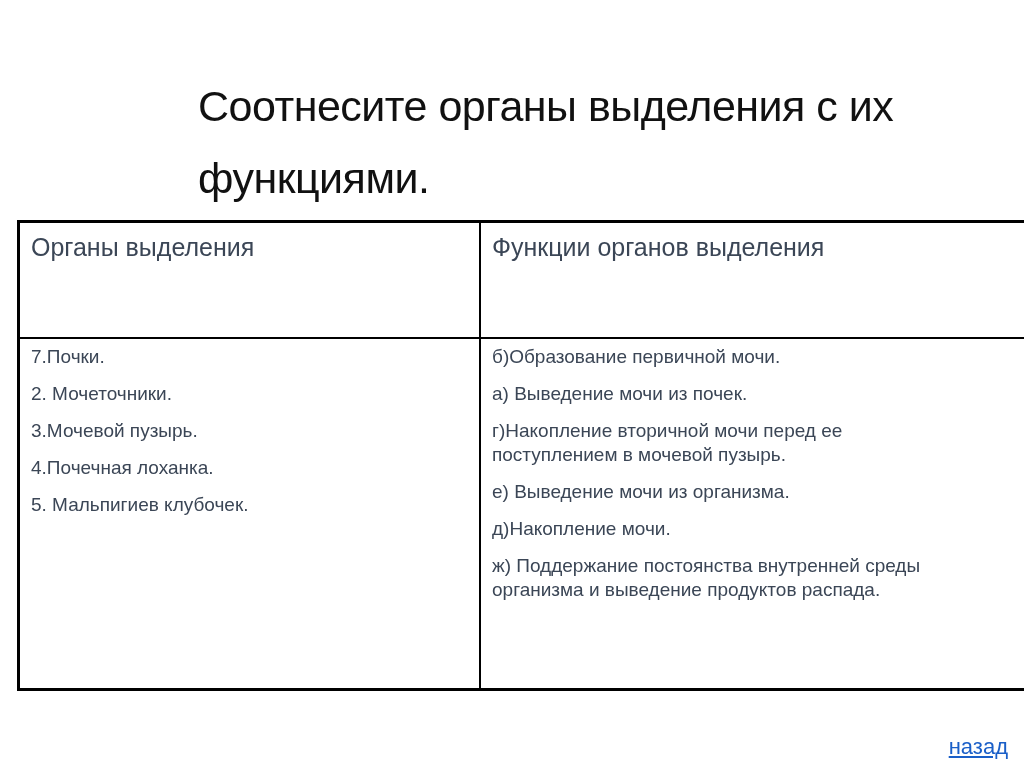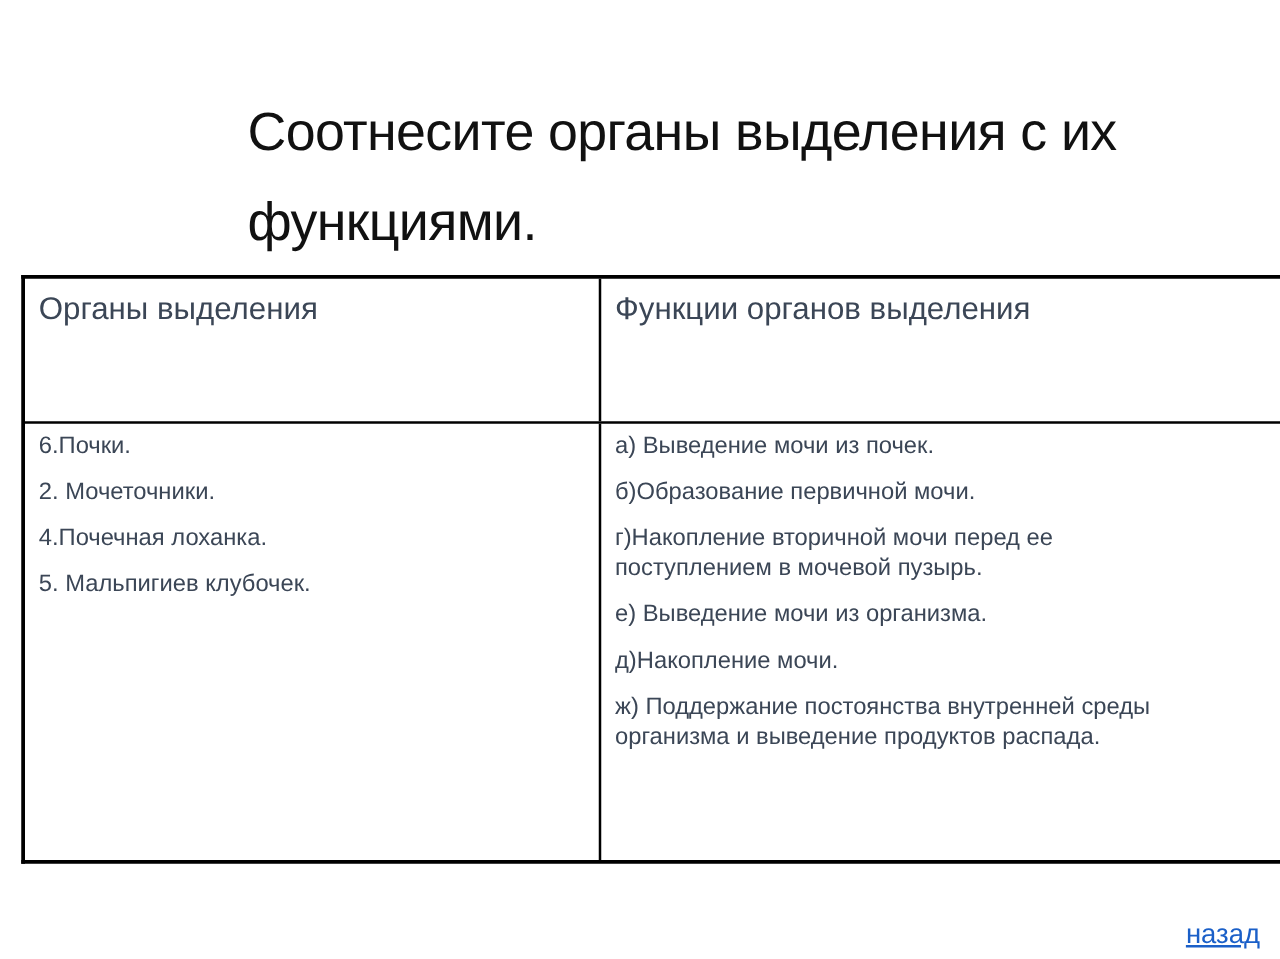--- a/index.html
+++ b/index.html
@@ -51,30 +51,31 @@
     <div class="cell left">
       <div class="hdr-text">Органы выделения</div>
     </div>
     <div class="cell right">
       <div class="hdr-text">Функции органов выделения</div>
     </div>
   </div>
   <div class="row body">
     <div class="cell left">
       <ul class="list">
-        <li>6.Почки.</li>
+        <li>7.Почки.</li>
         <li>2. Мочеточники.</li>
+        <li>3.Мочевой пузырь.</li>
         <li>4.Почечная лоханка.</li>
         <li>5. Мальпигиев клубочек.</li>
       </ul>
     </div>
     <div class="cell right">
       <ul class="list">
+        <li>б)Образование первичной мочи.</li>
         <li>а) Выведение мочи из почек.</li>
-        <li>б)Образование первичной мочи.</li>
         <li style="width:480px">г)Накопление вторичной мочи перед ее поступлением в мочевой пузырь.</li>
         <li>е) Выведение мочи из организма.</li>
         <li>д)Накопление мочи.</li>
         <li style="width:490px">ж) Поддержание постоянства внутренней среды организма и выведение продуктов распада.</li>
       </ul>
     </div>
   </div>
 </div>
 
 <a class="back-link">назад</a>

